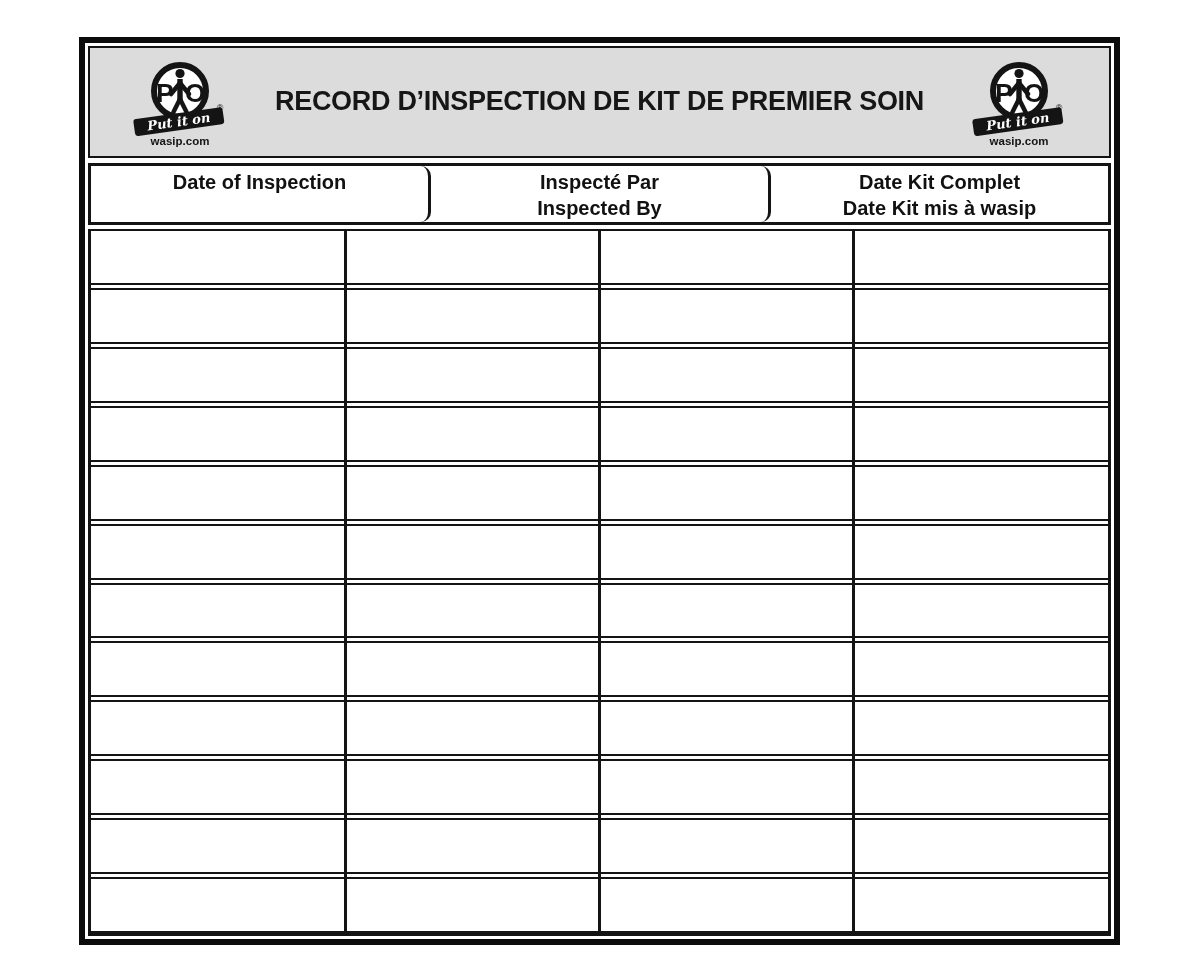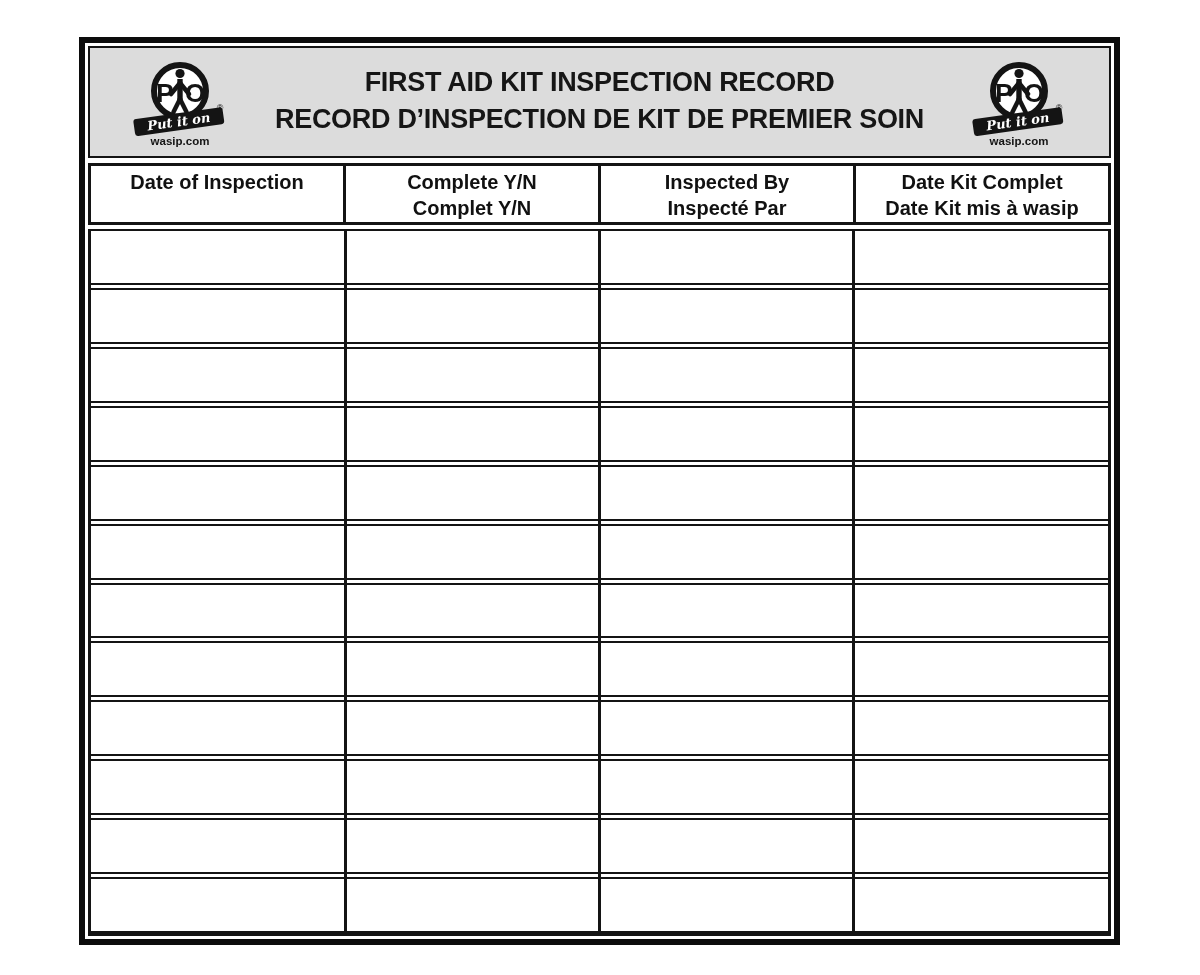--- a/index.html
+++ b/index.html
@@ -68,20 +68,21 @@
     background: #ffffff;
   }
   .th {
     flex: 1 1 0;
     text-align: center;
     font-weight: 700;
     font-size: 20px;
     line-height: 26px;
     padding-top: 3px;
     box-sizing: border-box;
+    border-radius: 10px;
   }
   .th:not(:last-child) { border-right: 3px solid #141414; }
   
   .tbody {
     box-sizing: border-box;
     position: relative;
     height: 707px;
     border-left: 3px solid #141414;
     border-right: 3px solid #141414;
     border-bottom: 3px solid #141414;
@@ -136,21 +137,20 @@
           <text x="88" y="52" font-size="9" fill="#141414" text-anchor="middle">®</text>
           <g transform="rotate(-8 48 64)">
             <rect x="2" y="54" width="90" height="17" rx="3" fill="#141414"></rect>
             <text x="47" y="67" font-size="13" font-style="italic" font-weight="bold" fill="#ffffff" text-anchor="middle" font-family="DejaVu Serif, serif">Put it on</text>
           </g>
           <text x="48" y="86" font-size="11.5" font-weight="bold" fill="#141414" text-anchor="middle">wasip.com</text>
         </svg>
       </div>
 
       <div class="titles">
-        <div>FIRST AID KIT INSPECTION RECORD</div>
         <div>RECORD D’INSPECTION DE KIT DE PREMIER SOIN</div>
       </div>
 
       <div class="logo-box">
         <svg viewBox="0 0 96 88" width="96" height="88">
           <circle cx="48" cy="32" r="26" fill="#ffffff" stroke="#141414" stroke-width="6"></circle>
           <text x="33" y="43" font-size="26" font-weight="bold" text-anchor="middle" fill="#141414">P</text>
           <text x="63" y="43" font-size="26" font-weight="bold" text-anchor="middle" fill="#141414">O</text>
           <g>
             <circle cx="48" cy="14.5" r="4.6" fill="#141414"></circle>
@@ -168,26 +168,22 @@
           <text x="48" y="86" font-size="11.5" font-weight="bold" fill="#141414" text-anchor="middle">wasip.com</text>
         </svg>
       </div>
     </div>
 
     <div class="thead">
       <div class="th">
         <div>Date of Inspection</div>
       </div>
       <div class="th">
-        <div>Complete Y/N</div>
-        <div>Complet Y/N</div>
-      </div>
-      <div class="th">
+        <div>Inspecté Par</div>
         <div>Inspected By</div>
-        <div>Inspecté Par</div>
       </div>
       <div class="th">
         <div>Date Kit Complet</div>
         <div>Date Kit mis à wasip</div>
       </div>
     </div>
 
     <div class="tbody">
         <div class="row">
           <div class="cell"></div>

